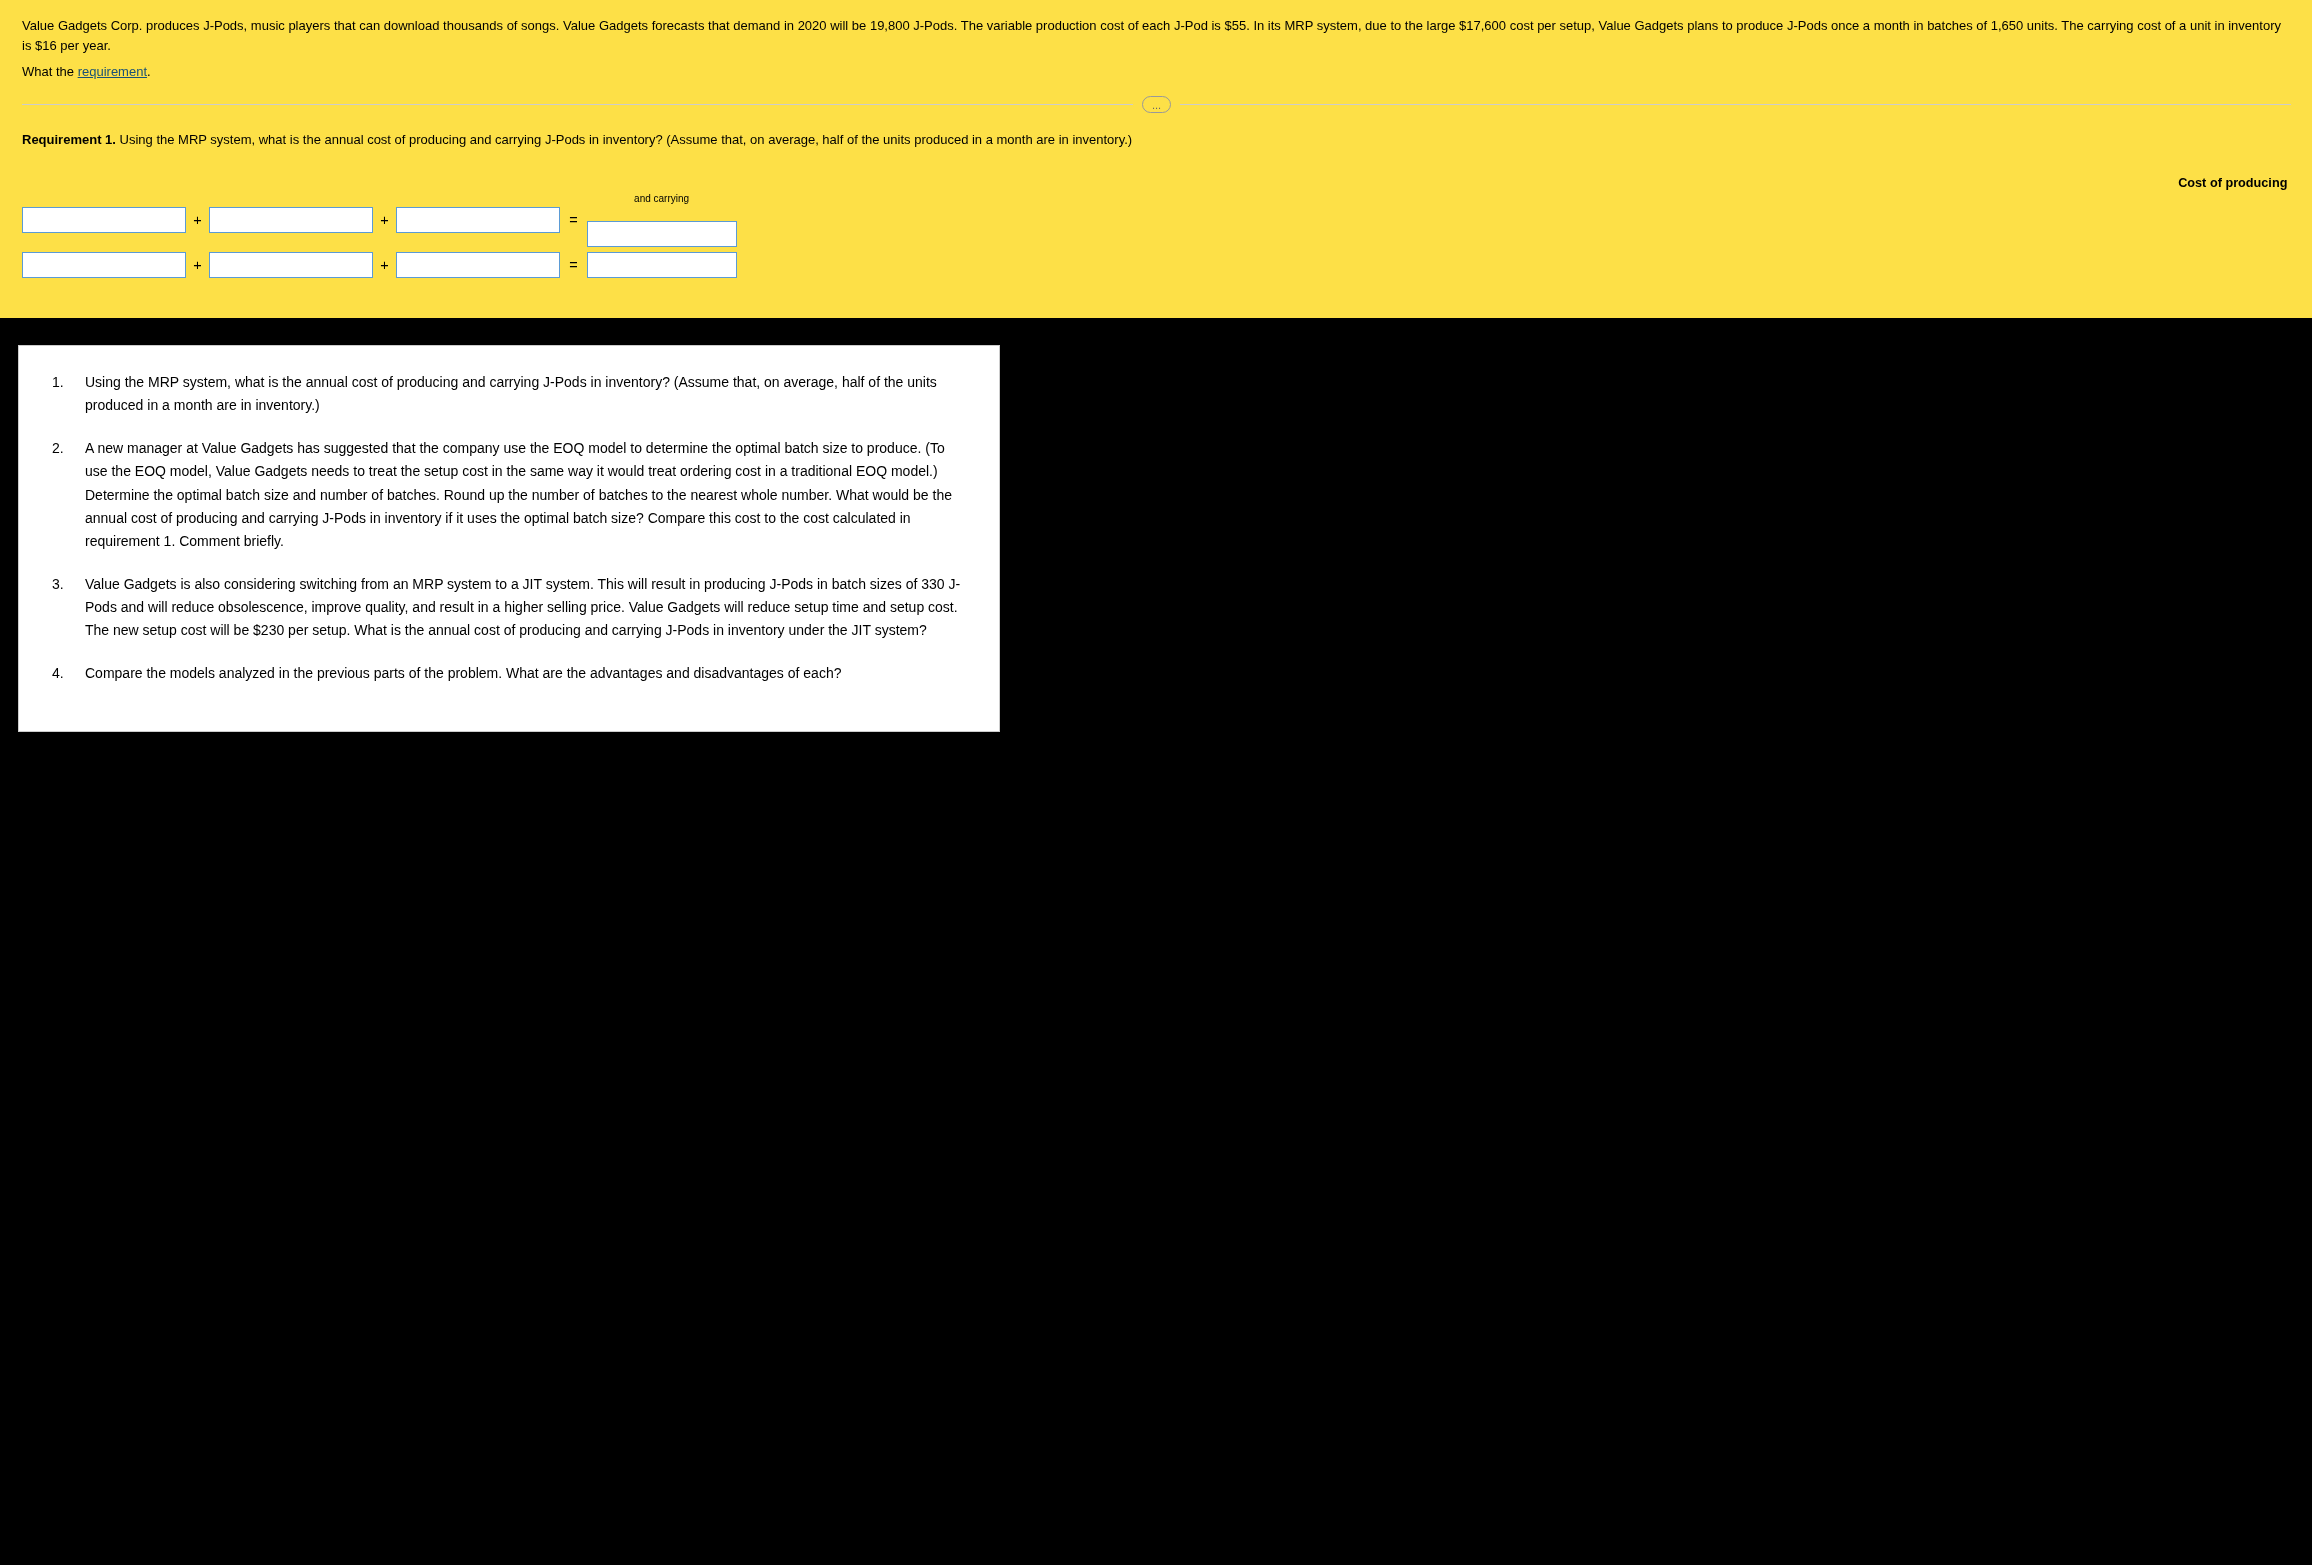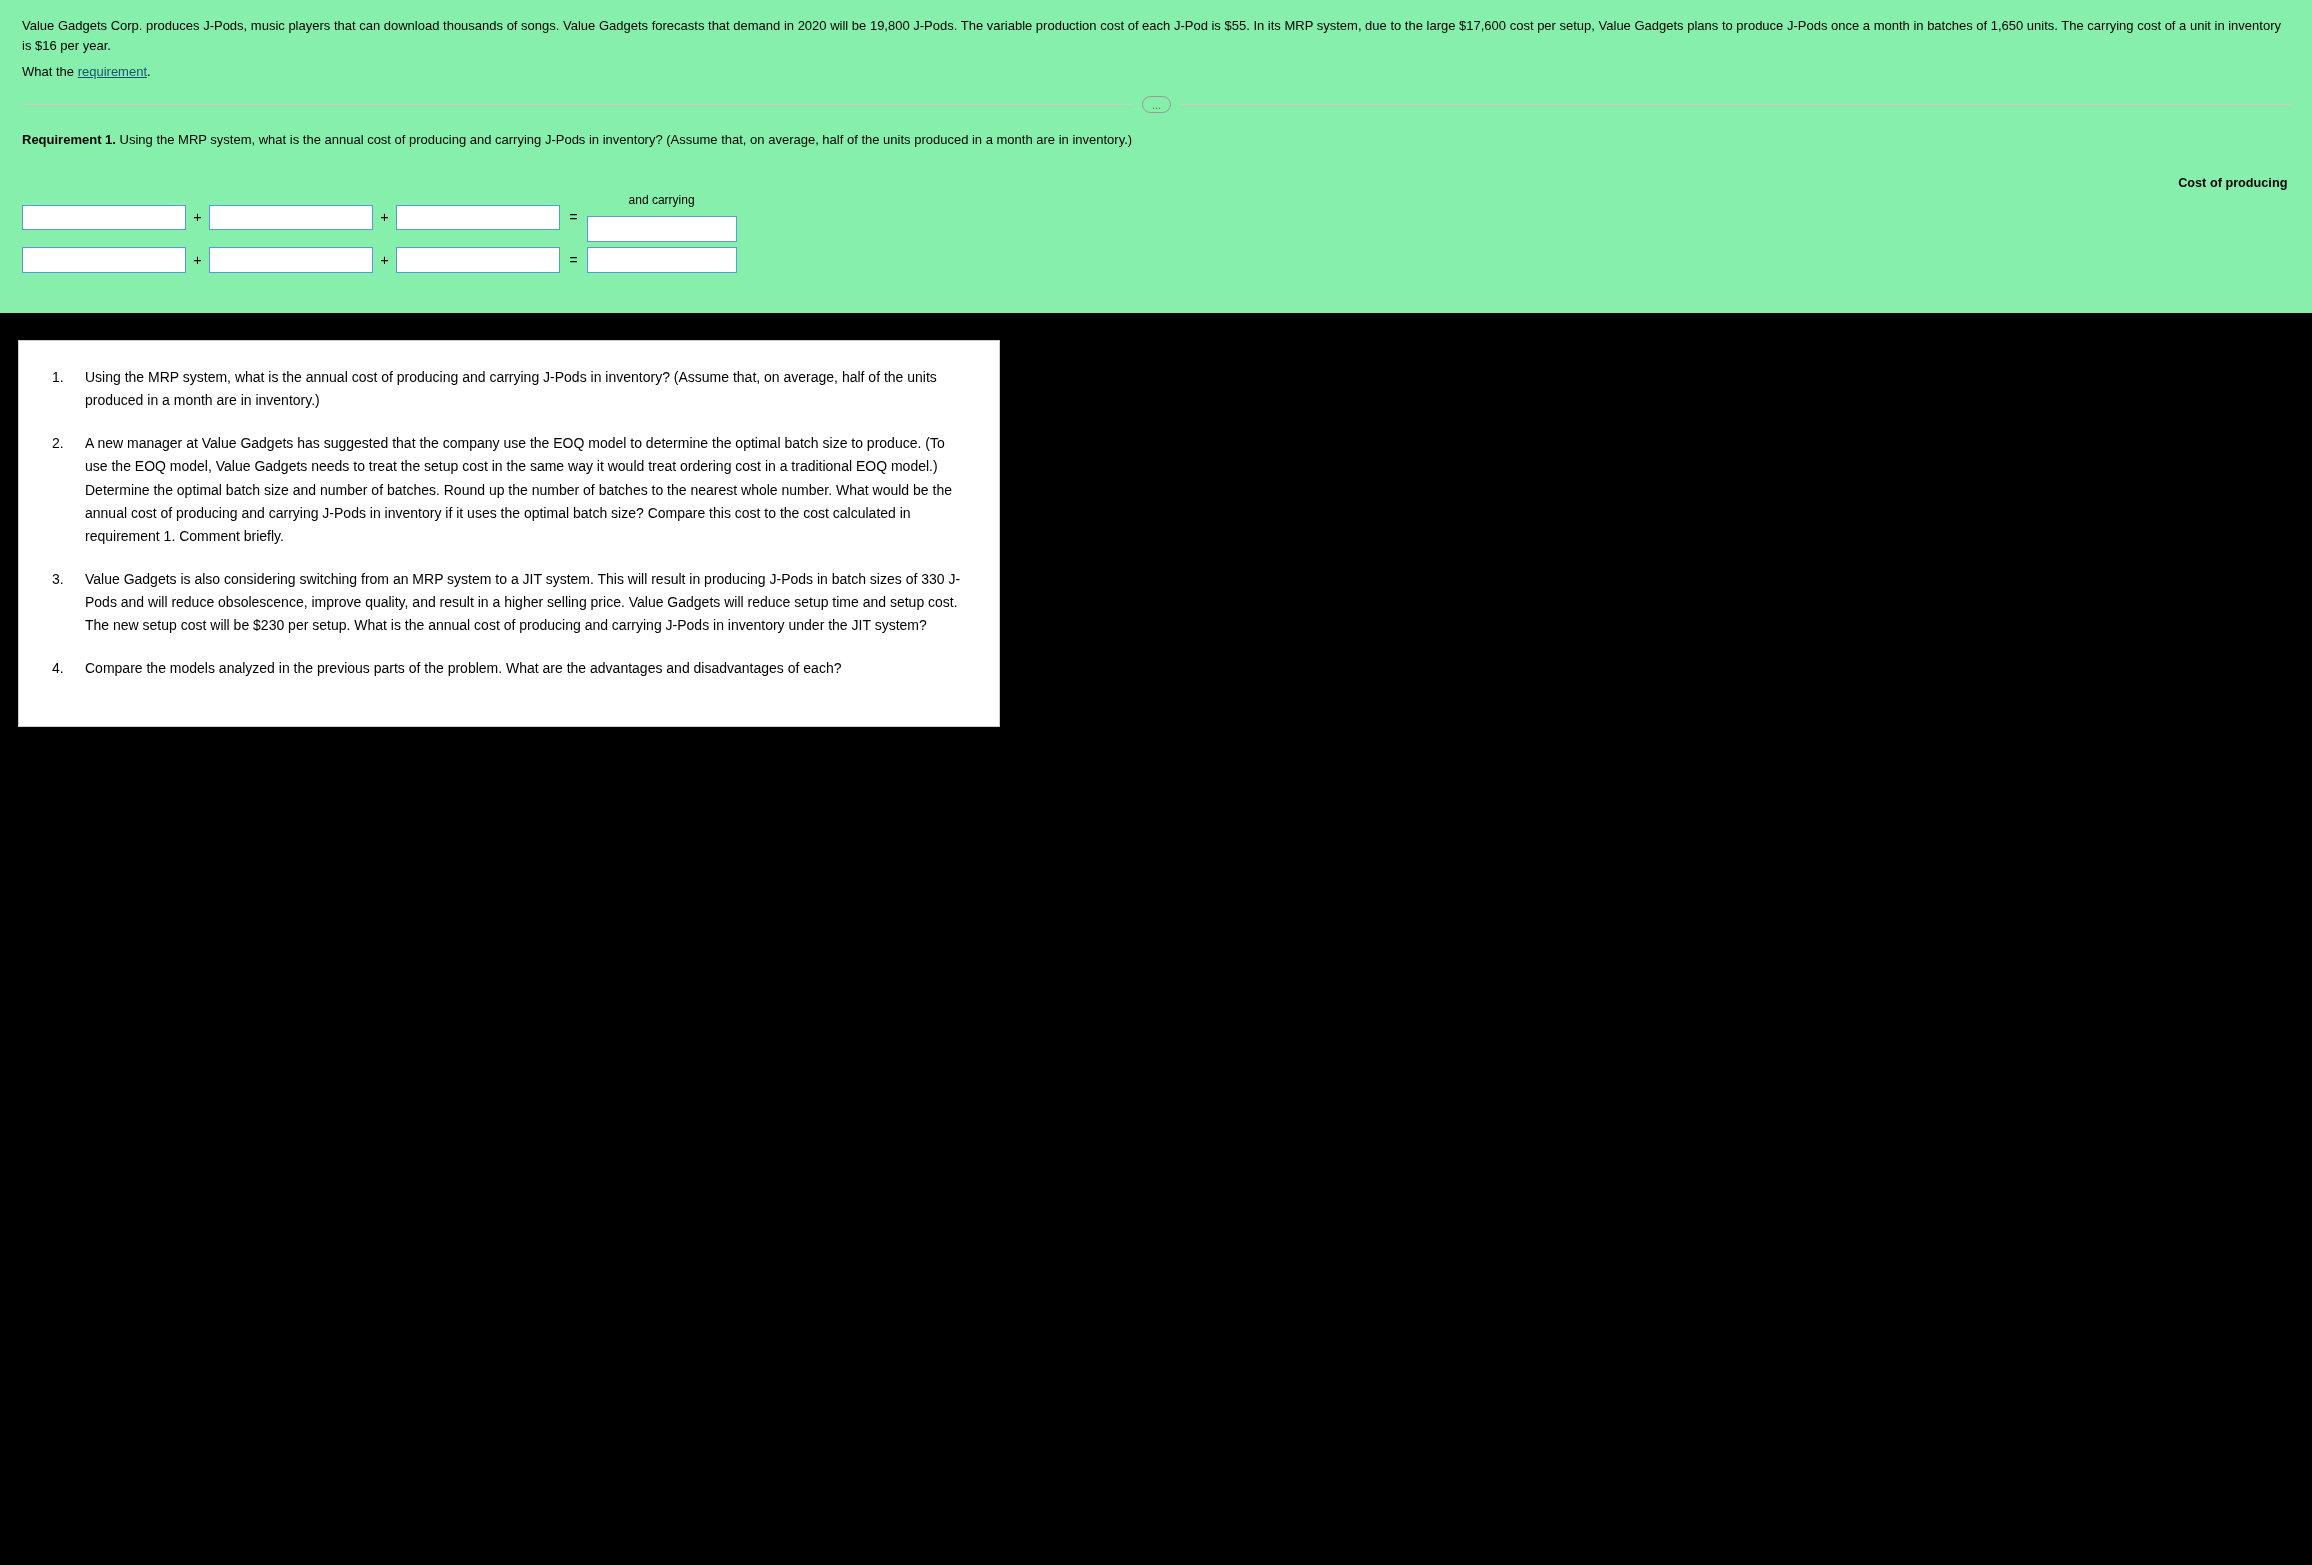--- a/index.html
+++ b/index.html
@@ -10,21 +10,21 @@
 
     body {
       font-family: Arial, sans-serif;
       font-size: 12.7px;
       background: #000;
       width: 2313px;
       min-height: 1566px;
     }
 
     .top-section {
-      background: #86efac;
+      background: #fde047;
       padding: 16.4px 22px 22px 22px;
       width: 100%;
     }
 
     .problem-text {
       font-size: 13px;
       line-height: 1.5;
       color: #000;
       margin-bottom: 9px;
     }
@@ -217,21 +217,21 @@
       </div>
 
       <div class="input-row">
         <input class="formula-input" type="text" style="">
         <span class="formula-operator">+</span>
         <input class="formula-input" type="text" style="">
         <span class="formula-operator">+</span>
         <input class="formula-input" type="text" style="">
         <span class="formula-equals">=</span>
         <div style="display:flex; flex-direction:column; align-items:center;">
-          <span style="font-size:12px; margin-bottom:9px;">and carrying</span>
+          <span style="font-size:10px; margin-bottom:17px;">and carrying</span>
           <input class="result-input" type="text" style="">
         </div>
       </div>
 
       <div class="input-row">
         <input class="formula-input" type="text" style="">
         <span class="formula-operator">+</span>
         <input class="formula-input" type="text" style="">
         <span class="formula-operator">+</span>
         <input class="formula-input" type="text" style="">

